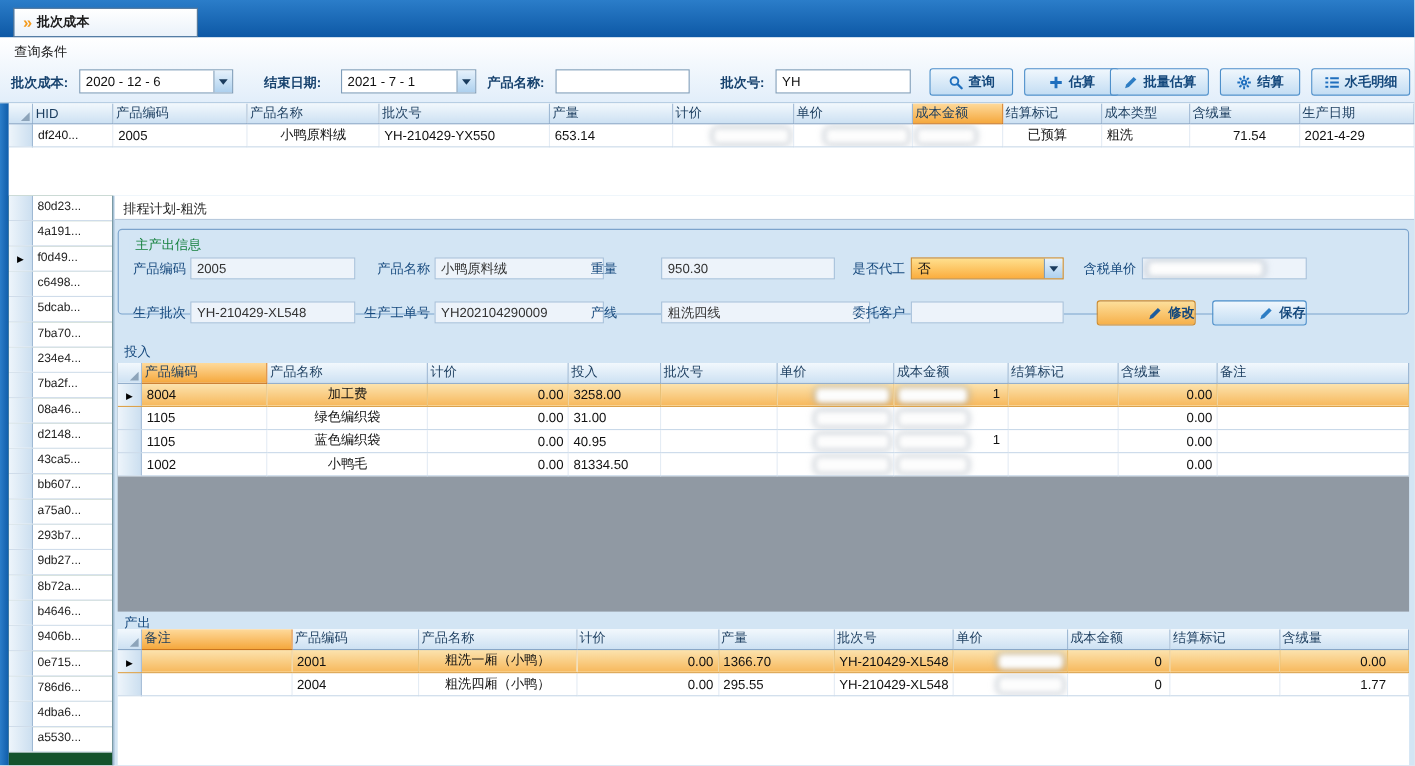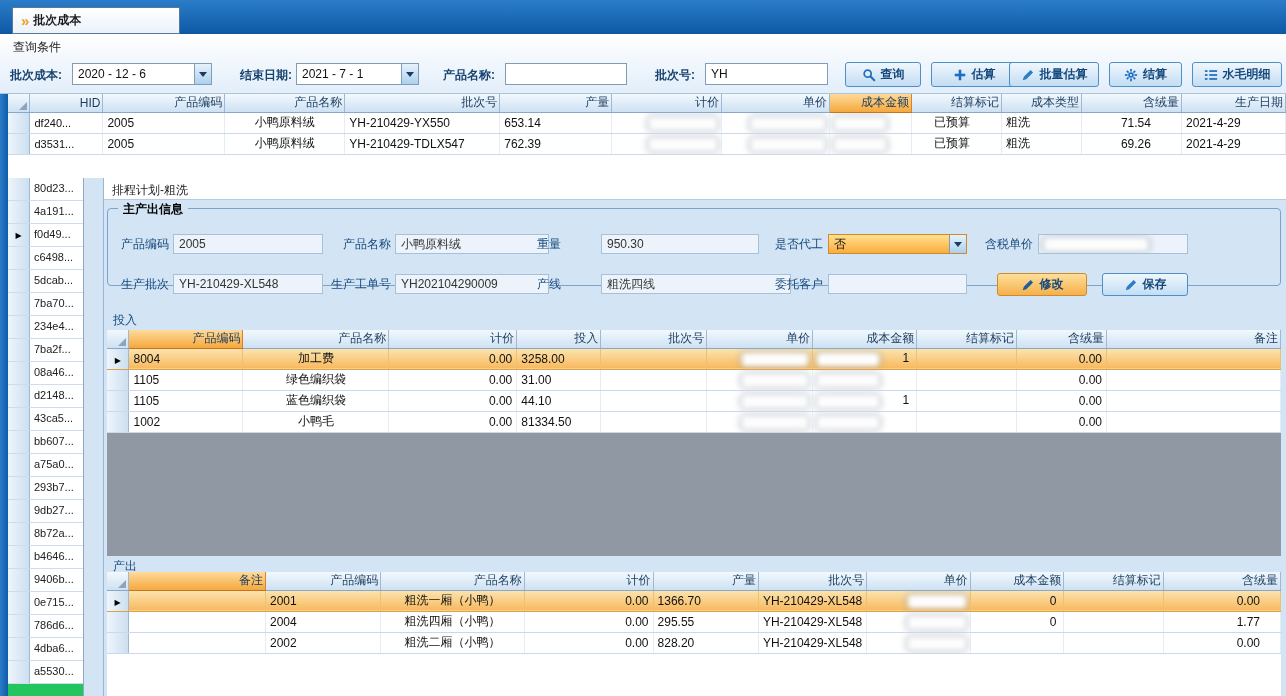--- a/index.html
+++ b/index.html
@@ -19,57 +19,57 @@
 .qlabel{position:absolute;top:33px;font-weight:bold;color:#17426e;white-space:nowrap;}
 .combo,.qfield{position:absolute;top:29px;height:22px;background:#fff;border:1px solid #7f9db9;display:flex;align-items:center;overflow:hidden;}
 .combo-val,.qfield-val{flex:1;padding:0 5px;color:#111;white-space:nowrap;overflow:hidden;}
 .dd-btn{width:17px;height:100%;background:linear-gradient(#e6f2fc,#add0ee);border-left:1px solid #7f9db9;display:flex;align-items:center;justify-content:center;cursor:pointer;}
 .tri{width:0;height:0;border:4px solid transparent;border-top:5px solid #1a3c5e;margin-top:4px;}
 .qbtn{position:absolute;top:28px;height:25px;background:linear-gradient(#f0f7fd,#c3ddf3);border:1px solid #4d8fca;border-radius:3px;display:flex;align-items:center;justify-content:center;gap:5px;font-weight:bold;color:#14487c;font-size:12px;cursor:pointer;font-family:inherit;}
 .ic{width:14px;height:14px;flex:0 0 14px;}
 
 
 table.grid{border-collapse:collapse;table-layout:fixed;background:#fff;}
-table.grid th{height:18px;background:linear-gradient(#f2f8fd,#cde1f3);border-right:1px solid #9fb9d4;border-bottom:1px solid #89a7c7;color:#1a3c5e;font-weight:normal;overflow:hidden;white-space:nowrap;text-align:right;font-size:12px;padding:0 2px;}
+table.grid th{height:18px;background:linear-gradient(#f2f8fd,#cde1f3);border-right:1px solid #9fb9d4;border-bottom:1px solid #89a7c7;color:#1a3c5e;font-weight:normal;overflow:hidden;white-space:nowrap;text-align:left;font-size:12px;padding:0 2px;}
 table.grid th.orange{background:linear-gradient(#feda9b,#f5a83d);border-right-color:#d9822b;border-bottom-color:#c8741f;}
 table.grid td{height:21px;border-right:1px solid #e4ecf4;border-bottom:1px solid #c9d9e9;overflow:hidden;white-space:nowrap;color:#111;background:#fff;padding:0 4px;}
 table.grid td.ind{background:linear-gradient(90deg,#eef5fb,#ccdff0);border-right:1px solid #9fb9d4;text-align:center;padding:0;}
 th.corner{position:relative;}
 th.corner::after{content:"";position:absolute;right:2px;bottom:2px;border-left:8px solid transparent;border-bottom:8px solid #8da4ba;}
 tr.sel td{background:linear-gradient(#fce4b0,#f7b95e);border-bottom-color:#dca24b;border-right-color:#e9c177;}
 tr.sel td.ind{background:linear-gradient(90deg,#eef5fb,#ccdff0);}
 tr.sel td.ind::after{content:"▶";font-size:8px;color:#000;}
 .al{text-align:left;} .ac{text-align:center;} .ar{text-align:right;}
 .hidcell{font-size:11px;color:#222;}
 .pad-settle{padding-left:22px !important;}
 .pad-down{padding-right:30px !important;}
 .pad-down-sm{padding-right:20px !important;}
 .blob{display:inline-block;height:13px;background:#fdfdfd;border-radius:4px;filter:blur(2.5px);box-shadow:0 0 5px 2px rgba(145,156,170,.65);vertical-align:middle;}
 .tail{float:right;padding-right:3px;}
 
 
 .left-strip{position:absolute;left:0;top:94px;width:8px;height:602px;background:linear-gradient(90deg,#2b7dc9,#0f5ca9);}
 .main-grid-wrap{position:absolute;left:8px;top:94px;width:1278px;height:84px;overflow:hidden;background:#fff;}
-.hid-list{position:absolute;left:8px;top:178px;width:76px;height:518px;background:#22c55e;border-right:1px solid #90a8c0;overflow:hidden;}
+.hid-list{position:absolute;left:8px;top:178px;width:95px;height:518px;background:#14532d;border-right:1px solid #90a8c0;overflow:hidden;}
 .hid-row{display:flex;height:23px;border-bottom:1px solid #cfdcea;background:#fff;}
 .hid-row .ind-cell{width:22px;flex:0 0 22px;background:linear-gradient(90deg,#eef5fb,#ccdff0);border-right:1px solid #9fb9d4;display:flex;align-items:center;justify-content:center;}
 .hid-row.sel .ind-cell::after{content:"▶";font-size:8px;color:#000;}
 .hid-row .hid-text{flex:1;padding:4px 0 0 4px;font-size:11px;color:#222;overflow:hidden;white-space:nowrap;}
 
 
 .dialog{position:absolute;left:103px;top:178px;width:1183px;height:518px;background:#d3e5f4;border-left:1px solid #9ab6d0;overflow:hidden;}
 .dlg-titlebar{position:absolute;left:0;top:0;width:100%;height:22px;background:#fff;border-bottom:1px solid #b8cadd;}
 .dlg-title{position:absolute;left:8px;top:4px;color:#1c1c1c;}
 .groupbox{position:absolute;left:3px;top:30px;width:1174px;height:78px;border:1px solid #7ba3cc;border-radius:4px;}
-.legend{position:absolute;left:14px;top:23px;background:#d3e5f4;padding:0 5px;color:#000000;font-weight:bold;}
+.legend{position:absolute;left:14px;top:36px;background:#d3e5f4;padding:0 5px;color:#15803d;}
 .dlabel{position:absolute;height:20px;line-height:20px;color:#16497d;text-align:right;white-space:nowrap;}
 .dfield{position:absolute;height:20px;background:#edf3fa;border:1px solid #a6c0da;line-height:18px;padding:0 5px;color:#333;overflow:hidden;white-space:nowrap;}
 .combo-orange{position:absolute;height:20px;background:linear-gradient(#ffe08e,#fbad3e);border:1px solid #cf8a2a;display:flex;align-items:center;overflow:hidden;}
 .combo-orange .combo-val{color:#111;}
-.obtn,.bbtn{position:absolute;height:23px;border-radius:3px;display:flex;align-items:center;justify-content:center;gap:5px;font-weight:bold;color:#14487c;font-size:12px;cursor:pointer;font-family:inherit;}
+.obtn,.bbtn{position:absolute;height:23px;border-radius:3px;display:flex;align-items:center;justify-content:flex-end;gap:5px;font-weight:bold;color:#14487c;font-size:12px;cursor:pointer;font-family:inherit;}
 .obtn{background:linear-gradient(#fddf9b,#f6b04a);border:1px solid #cf8a2a;}
 .bbtn{background:linear-gradient(#f0f7fd,#c3ddf3);border:1px solid #4d8fca;}
 .section-label{position:absolute;color:#16497d;}
 .grid-area{position:absolute;overflow:hidden;}
 .grid-area.gray{background:#9099a3;}
 .grid-area.white{background:#fff;}
 </style>
 </head>
 <body>
 
@@ -87,21 +87,21 @@
 
     <span class="qlabel" style="left:10px">批次成本:</span>
     <div class="combo" style="left:72px;width:140px">
       <span class="combo-val">2020 - 12 - 6</span>
       <span class="dd-btn">
           <i class="tri"></i>
         </span>
     </div>
 
     <span class="qlabel" style="left:240px">结束日期:</span>
-    <div class="combo" style="left:296px;width:123px">
+    <div class="combo" style="left:310px;width:123px">
       <span class="combo-val">2021 - 7 - 1</span>
       <span class="dd-btn">
           <i class="tri"></i>
         </span>
     </div>
 
     <span class="qlabel" style="left:443px">产品名称:</span>
     <div class="qfield" style="left:505px;width:122px">
       <span class="qfield-val"></span>
     </div>
@@ -217,35 +217,20 @@
             <td class="ar"><span class="blob" style="width:68px"></span></td>
             <td class="ar"><span class="blob" style="width:74px"></span></td>
             <td class="al"><span class="blob" style="width:52px"></span></td>
             <td class="al pad-settle">已预算</td>
             <td class="al">粗洗</td>
             <td class="ar pad-down">71.54</td>
             <td class="al">2021-4-29</td>
           </tr>
 
 
-          <tr class="grid-row">
-            <td class="ind"></td>
-            <td class="al hidcell">d3531...</td>
-            <td class="al">2005</td>
-            <td class="ac">小鸭原料绒</td>
-            <td class="al">YH-210429-TDLX547</td>
-            <td class="al">762.39</td>
-            <td class="ar"><span class="blob" style="width:68px"></span></td>
-            <td class="ar"><span class="blob" style="width:74px"></span></td>
-            <td class="al"><span class="blob" style="width:52px"></span></td>
-            <td class="al pad-settle">已预算</td>
-            <td class="al">粗洗</td>
-            <td class="ar pad-down">69.26</td>
-            <td class="al">2021-4-29</td>
-          </tr>
         </tbody>
     </table>
   </div>
 
   <div class="hid-list">
 
       <div class="hid-row row">
         <span class="ind-cell"></span>
         <span class="hid-text">80d23...</span>
       </div>
@@ -468,21 +453,21 @@
               <td class="al"></td>
               <td class="ar">0.00</td>
               <td class="al"></td>
             </tr>
 
             <tr class="grid-row">
               <td class="ind"></td>
               <td class="al">1105</td>
               <td class="ac">蓝色编织袋</td>
               <td class="ar">0.00</td>
-              <td class="al">44.10</td>
+              <td class="al">40.95</td>
               <td class="al"></td>
               <td class="ar"><span class="blob" style="width:66px"></span></td>
               <td class="al"><span class="blob" style="width:62px"></span><span class="tail">1</span></td>
               <td class="al"></td>
               <td class="ar">0.00</td>
               <td class="al"></td>
             </tr>
 
 
             <tr class="grid-row">
@@ -560,34 +545,19 @@
               <td class="al">295.55</td>
               <td class="al">YH-210429-XL548</td>
               <td class="ar"><span class="blob" style="width:58px"></span></td>
               <td class="al">
                 <span class="tail">0</span>
               </td>
               <td class="al"></td>
               <td class="ar pad-down-sm">1.77</td>
             </tr>
 
-            <tr class="grid-row">
-              <td class="ind"></td>
-              <td class="al"></td>
-              <td class="al">2002</td>
-              <td class="ac">粗洗二厢（小鸭）</td>
-              <td class="ar">0.00</td>
-              <td class="al">828.20</td>
-              <td class="al">YH-210429-XL548</td>
-              <td class="ar"><span class="blob" style="width:58px"></span></td>
-              <td class="al">
-                <span class="tail"></span>
-              </td>
-              <td class="al"></td>
-              <td class="ar pad-down-sm">0.00</td>
-            </tr>
 
           </tbody>
       </table>
     </div>
   </div>
 
 </div>
 
 </body></html>

